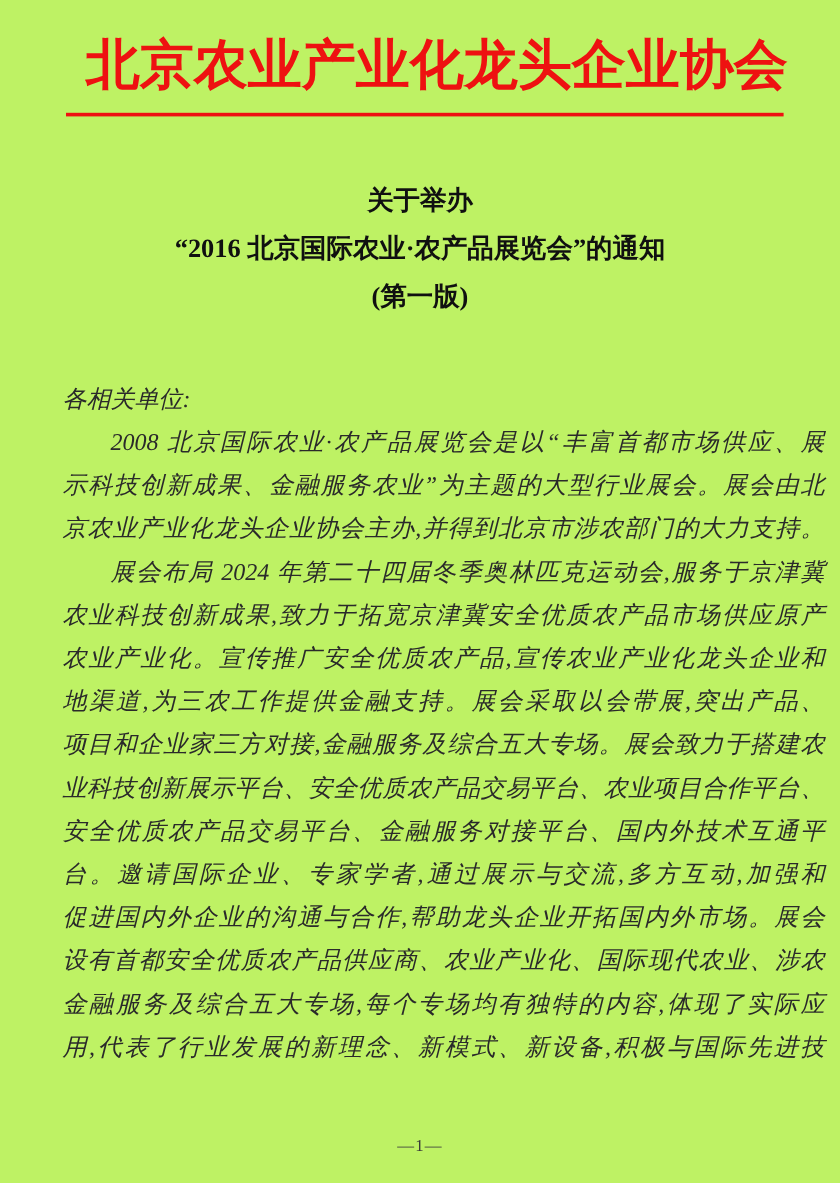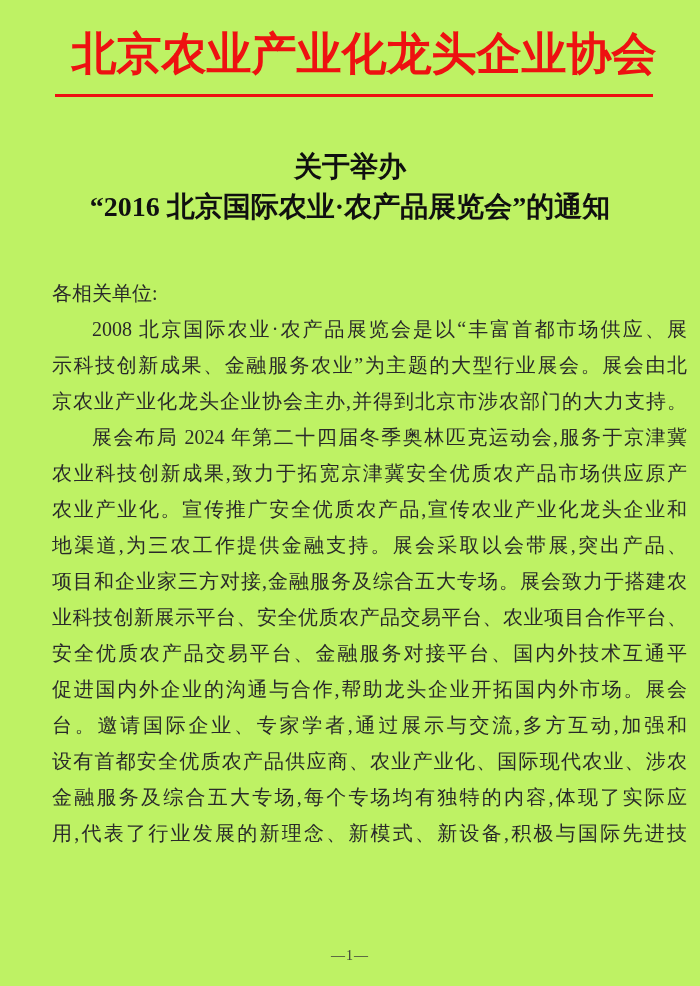--- a/index.html
+++ b/index.html
@@ -24,28 +24,29 @@
   .red-line {
     height: 3px;
     background: #ee1111;
     margin: 12px 47px 0 55px;
   }
   .doc-title {
     margin-top: 50px;
     text-align: center;
     font-weight: bold;
     color: #101010;
-    font-size: 28px;
+    font-size: 22px;
     line-height: 40px;
   }
   .doc-body {
     margin: 48px 13px 0 52px;
     font-size: 20px;
     line-height: 36px;
     color: #2a2a2a;
+    font-style: italic;
   }
   .salutation {
     text-align: left;
   }
   .para { margin: 0; }
   .line {
     text-align: justify;
     text-align-last: justify;
     text-justify: inter-character;
   }
@@ -66,40 +67,41 @@
 
 <div class="page">
 
   <div class="org-title">北京农业产业化龙头企业协会</div>
 
   <div class="red-line"></div>
 
   <div class="doc-title">
     <div>关于举办</div>
     <div>“2016 北京国际农业·农产品展览会”的通知</div>
+    <div>(第一版)</div>
   </div>
 
   <div class="doc-body">
     <div class="salutation">各相关单位:</div>
     <div>
         <div class="para">
           <div class="line indent">2008 北京国际农业·农产品展览会是以“丰富首都市场供应、展</div>
           <div class="line">示科技创新成果、金融服务农业”为主题的大型行业展会。展会由北</div>
           <div class="line">京农业产业化龙头企业协会主办,并得到北京市涉农部门的大力支持。</div>
         </div>
         <div class="para">
           <div class="line indent">展会布局 2024 年第二十四届冬季奥林匹克运动会,服务于京津冀</div>
           <div class="line">农业科技创新成果,致力于拓宽京津冀安全优质农产品市场供应原产</div>
           <div class="line">农业产业化。宣传推广安全优质农产品,宣传农业产业化龙头企业和</div>
           <div class="line">地渠道,为三农工作提供金融支持。展会采取以会带展,突出产品、</div>
           <div class="line">项目和企业家三方对接,金融服务及综合五大专场。展会致力于搭建农</div>
           <div class="line">业科技创新展示平台、安全优质农产品交易平台、农业项目合作平台、</div>
           <div class="line">安全优质农产品交易平台、金融服务对接平台、国内外技术互通平</div>
+          <div class="line">台。邀请国际企业、专家学者,通过展示与交流,多方互动,加强和</div>
           <div class="line">促进国内外企业的沟通与合作,帮助龙头企业开拓国内外市场。展会</div>
-          <div class="line">台。邀请国际企业、专家学者,通过展示与交流,多方互动,加强和</div>
           <div class="line">设有首都安全优质农产品供应商、农业产业化、国际现代农业、涉农</div>
           <div class="line">金融服务及综合五大专场,每个专场均有独特的内容,体现了实际应</div>
           <div class="line">用,代表了行业发展的新理念、新模式、新设备,积极与国际先进技</div>
         </div>
       </div>
   </div>
 
   <div class="footer">—1—</div>
 
 </div>

